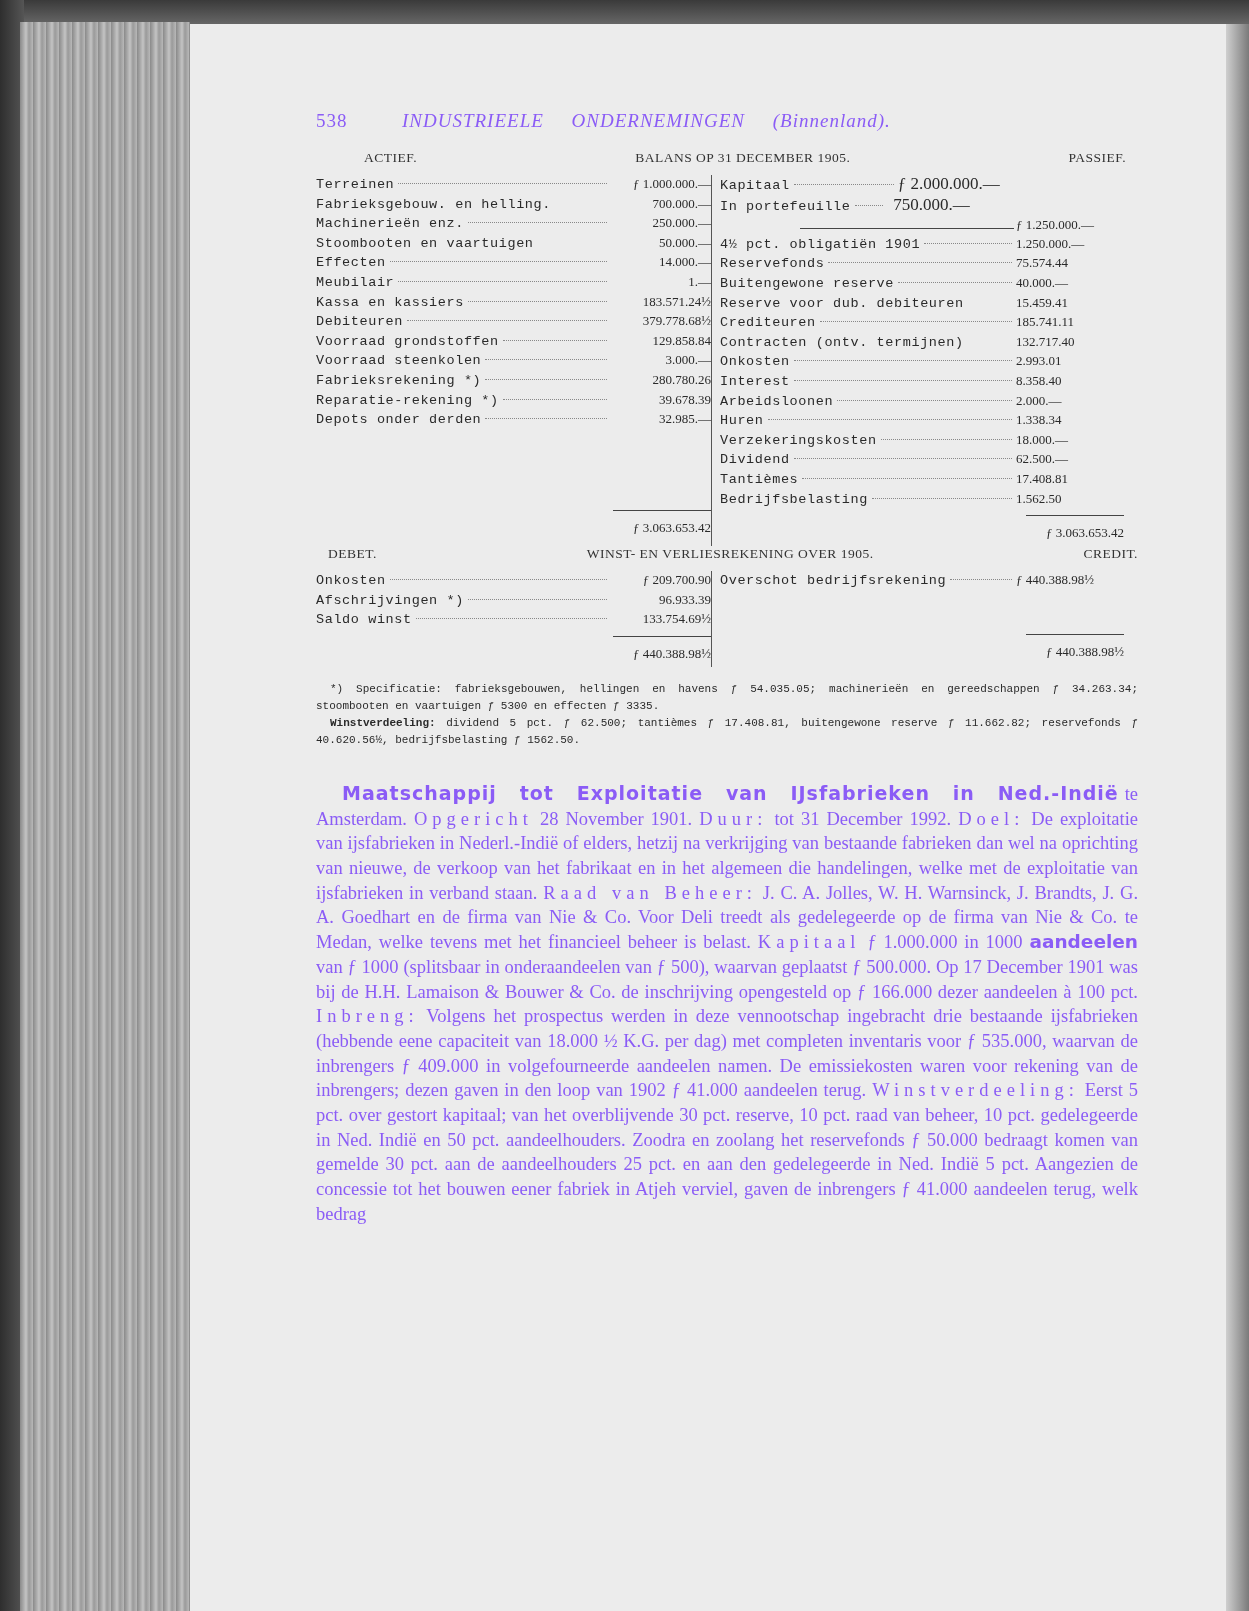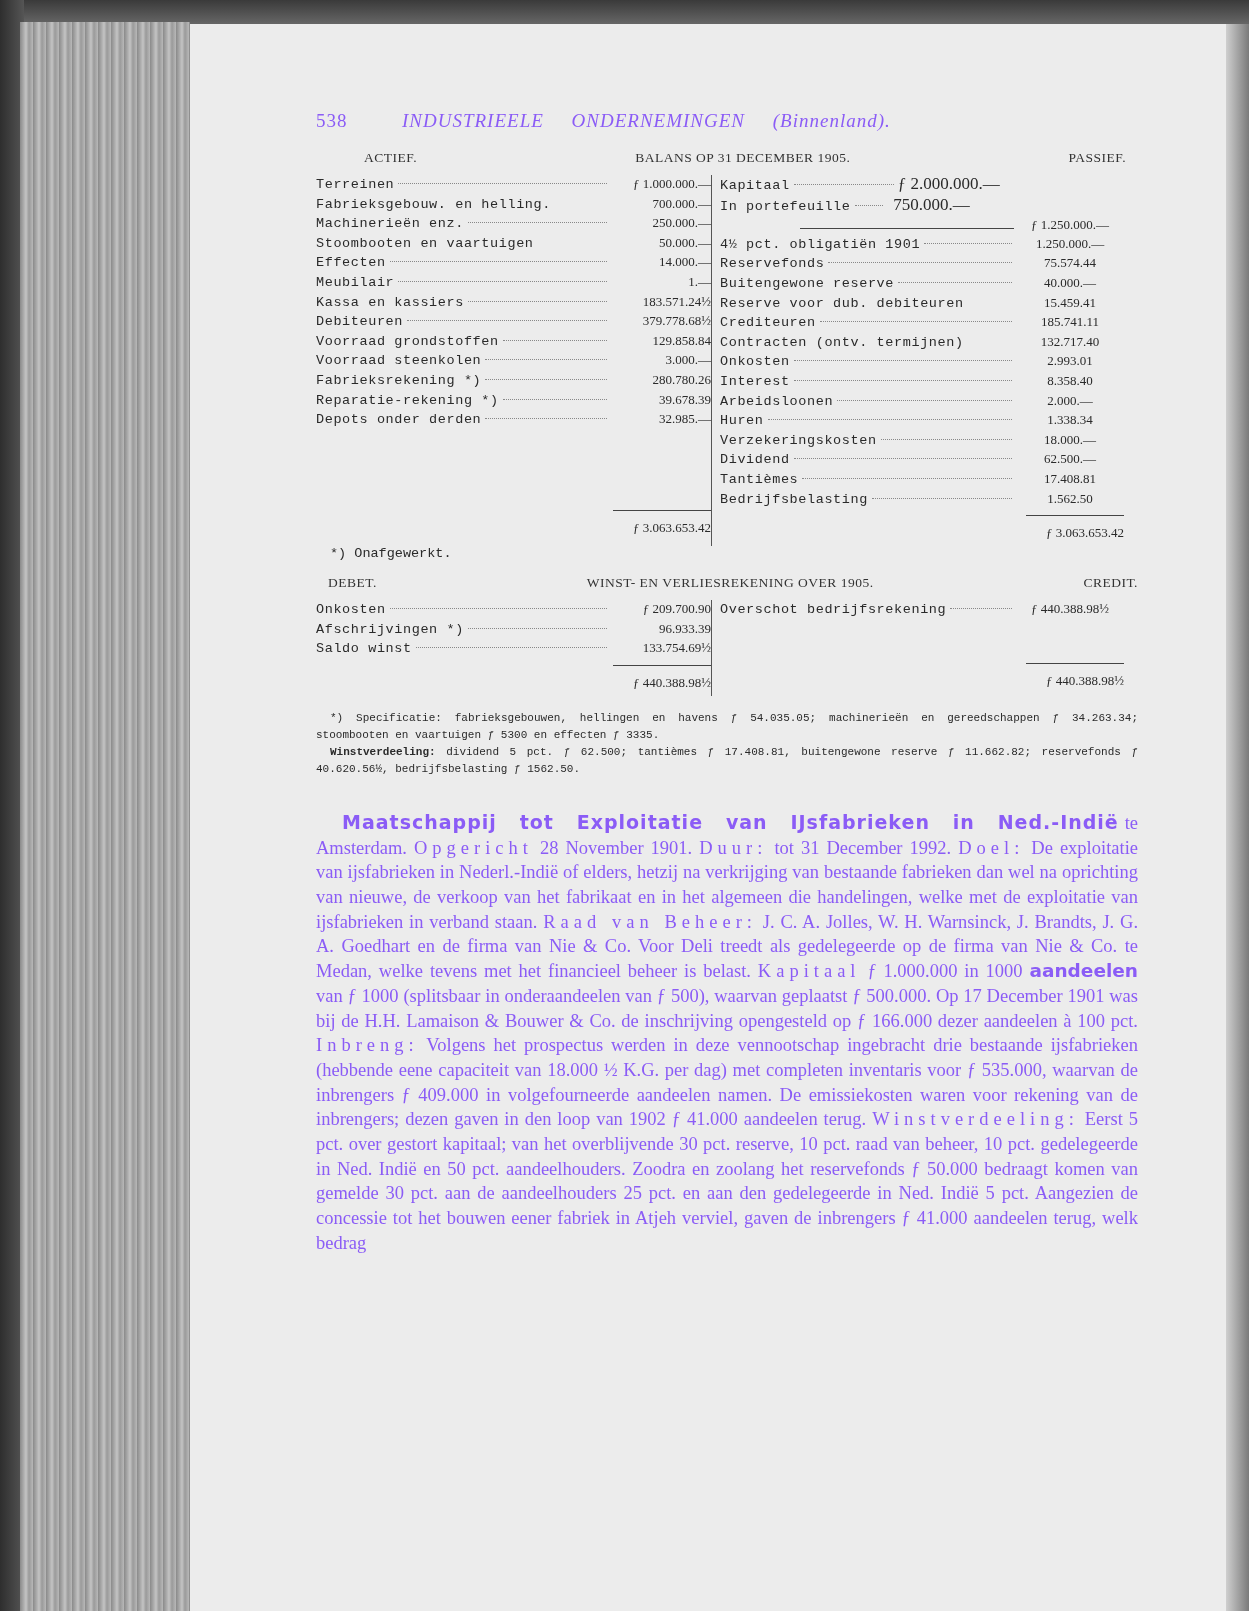--- a/index.html
+++ b/index.html
@@ -48,21 +48,21 @@
     display: grid; grid-template-columns: 396px 412px; font-family: "Liberation Mono", "DejaVu Sans Mono", monospace;
     font-size: 13.5px; line-height: 18.6px;
   }
   .ledger .col-left { border-right: 1px solid #555; }
   .ledger .col-right { padding-left: 8px; }
   .row { display: flex; align-items: baseline; white-space: nowrap; }
   .row .lbl { letter-spacing: 0.6px; }
   .row .dots { flex: 1; border-bottom: 1px dotted #888; margin: 0 4px; transform: translateY(-4px); }
   .row .nodots { flex: 1; }
   .row .amt { font-family: "Liberation Serif", serif; font-size: 13px; min-width: 100px; text-align: right; }
-  .row .amt2 { font-family: "Liberation Serif", serif; font-size: 13px; min-width: 108px; text-align: center; }
+  .row .amt2 { font-family: "Liberation Serif", serif; font-size: 13px; min-width: 108px; text-align: left; }
   .row .sub { font-family: "Liberation Serif", serif; font-size: 17px; width: 90px; text-align: center; }
   .row .subline { flex: 1; border-bottom: 1px solid #444; margin: 0 2px 5px 80px; }
   .spacer { height: 18.6px; }
   .total-line { display: flex; justify-content: flex-end; margin-top: 6px; }
   .total-line span { display: block; width: 98px; border-top: 1px solid #444; }
   .total { display: flex; justify-content: flex-end; font-family: "Liberation Serif", serif; font-size: 13px; padding-top: 8px; height: 22px;}
   .footnote { font-size: 13.5px; padding-left: 14px; margin-top: 0px; margin-bottom: 14px; font-family: "Liberation Mono", monospace; }
   .notes { font-family: "Liberation Mono", "DejaVu Sans Mono", monospace; font-size: 11px; line-height: 17px; margin-top: 14px; text-align: justify; }
   .notes p { margin: 0; text-indent: 14px; }
   .notes .bold { font-weight: bold; }
@@ -255,21 +255,20 @@
             <span class="lbl">Bedrijfsbelasting</span>
             <span class="dots"></span>
             <span class="amt2">1.562.50</span>
           </div>
         <div class="total-line">
             <span></span>
           </div>
         <div class="total">ƒ 3.063.653.42</div>
       </div>
     </div>
-    <div class="footnote">*) Onafgewerkt.</div>
 
     <div class="sect-heading pl">
       <span>DEBET.</span>
       <span>WINST- EN VERLIESREKENING OVER 1905.</span>
       <span>CREDIT.</span>
     </div>
     <div class="ledger">
       <div class="col-left">
         <div class="row">
             <span class="lbl">Onkosten</span>

